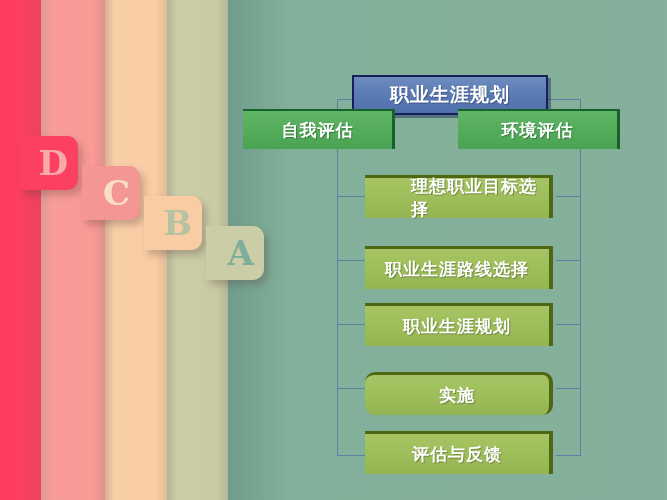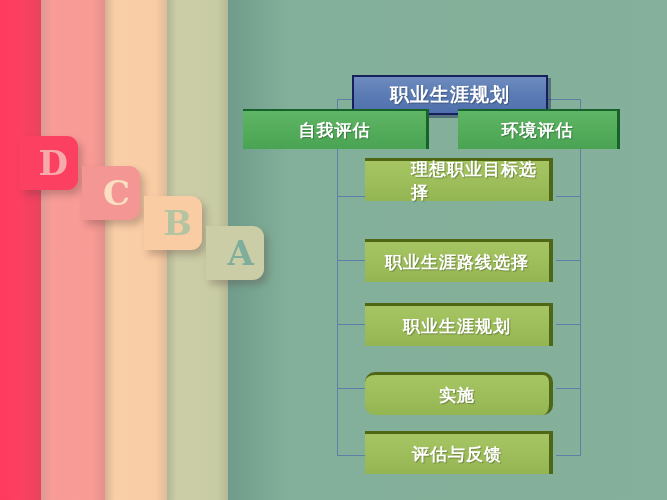--- a/index.html
+++ b/index.html
@@ -58,32 +58,32 @@
     margin-top:32px;
   }
 
   .box.green{
     background:linear-gradient(180deg,#5fb566 0%,#54ad5b 50%,#49a352 100%);
     border-top:2px solid #17622a;
     border-right:3px solid #17622a;
     font-size:17px;
     height:40px;
   }
-  .box.g1{left:243px;top:109px;width:186px;}
+  .box.g1{left:243px;top:109px;width:152px;}
   .box.g2{left:458px;top:109px;width:162px;}
 
   .box.olive{
     left:365px;width:188px;height:43px;
     background:linear-gradient(180deg,#a6c463 0%,#9dbd5a 55%,#93b551 100%);
     border-top:3px solid #4f6615;
     border-right:4px solid #4f6615;
     font-size:17px;
   }
-  .box.o1{top:158px;padding-left:46px;}
-  .box.o2{top:239px;}
+  .box.o1{top:175px;padding-left:46px;}
+  .box.o2{top:246px;}
   .box.o3{top:303px;}
   .box.o4{top:372px;border-radius:10px;}
   .box.o5{top:431px;text-align:right;}
 </style>
 </head>
 <body>
 
 <div id="stage">
 
   <div class="stripe s1"></div>

